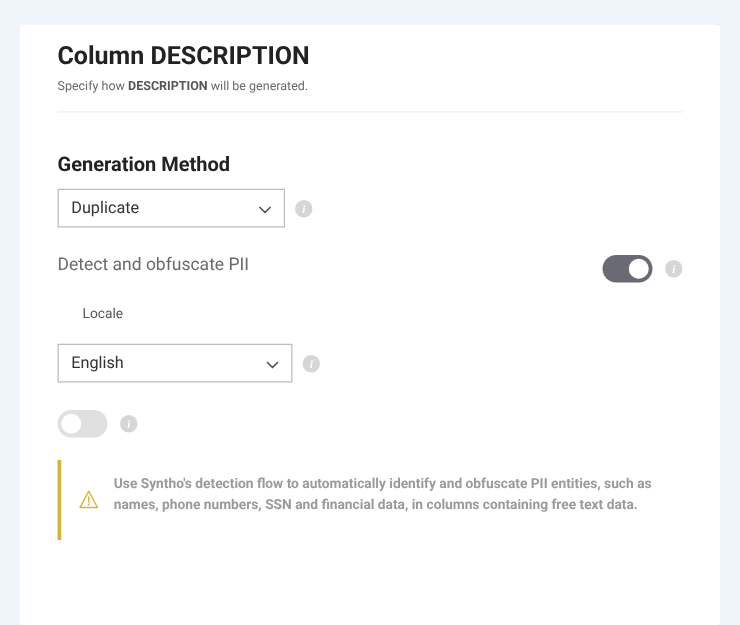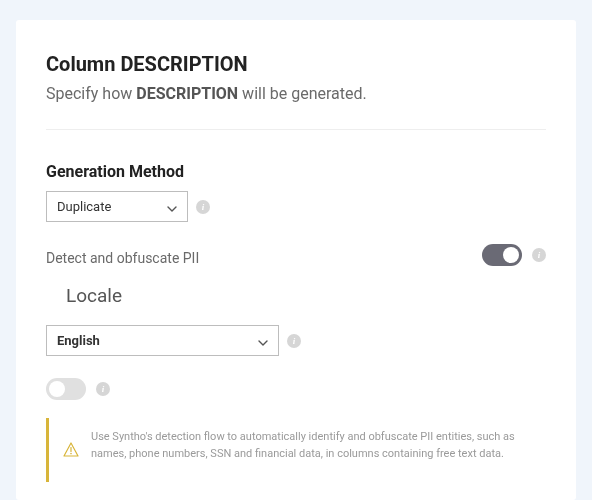--- a/index.html
+++ b/index.html
@@ -7,34 +7,34 @@
       font-family: -apple-system, BlinkMacSystemFont, "Segoe UI", Roboto, sans-serif;
       background: #f0f5fb;
       width: 592px;
       height: 500px;
       overflow: hidden;
       padding: 20px 16px 0 16px;
     }
     .card {
       background: #fff;
       border-radius: 3px;
-      padding: 32px 30px 0 30px;
+      padding: 12px 30px 0 30px;
       height: 100%;
       overflow: hidden;
     }
     .title {
       font-size: 20px;
       font-weight: 700;
       color: #222;
       margin-bottom: 8px;
     }
     .subtitle {
-      font-size: 16px;
+      font-size: 10px;
       color: #6a6a6a;
-      margin-bottom: 26px;
+      margin-bottom: 14px;
     }
     .subtitle b { color: #555; font-weight: 700; }
     .divider {
       border: none;
       border-top: 1px solid #eee;
       margin-bottom: 22px;
     }
     .section-heading {
       font-size: 16px;
       font-weight: 700;
@@ -58,22 +58,22 @@
       display: flex;
       align-items: center;
       justify-content: space-between;
       border: 1px solid #bdbdbd;
       padding: 7px 10px;
       font-size: 13px;
       color: #333;
       background: #fff;
       cursor: pointer;
     }
-    .select.small { width: 142px; }
-    .select.medium { width: 233px; font-weight: bold; }
+    .select.small { width: 182px; }
+    .select.medium { width: 188px; }
     .chevron {
       width: 10px;
       height: 10px;
       display: inline-block;
     }
     .info-icon {
       width: 14px;
       height: 14px;
       border-radius: 50%;
       background: #d6d6d6;
@@ -81,21 +81,21 @@
       display: inline-flex;
       align-items: center;
       justify-content: center;
       font-size: 9px;
       font-weight: 700;
       font-style: italic;
       font-family: Georgia, serif;
     }
     .toggle-row {
       display: flex;
-      align-items: flex-end;
+      align-items: flex-start;
       justify-content: space-between;
       margin-bottom: 18px;
       gap: 24px;
     }
     .toggle-label {
       font-size: 14px;
       color: #6a6a6a;
     }
     .toggle-wrap {
       display: flex;
@@ -115,32 +115,33 @@
       position: absolute;
       width: 16px;
       height: 16px;
       border-radius: 50%;
       background: #fff;
       top: 3px;
     }
     .toggle.on .knob { right: 3px; }
     .toggle.off .knob { left: 3px; }
     .sub-label {
-      font-size: 19px;
+      font-size: 11px;
       color: #555;
       margin-left: 20px;
       margin-bottom: 18px;
     }
     .notice {
       border-left: 3px solid #d8b53a;
       padding: 10px 14px;
       display: flex;
       gap: 12px;
       align-items: flex-start;
       margin-top: 6px;
+      font-weight: bold;
     }
     .warning-icon {
       flex-shrink: 0;
       margin-top: 14px;
     }
     .notice-text {
       font-size: 11px;
       color: #9a9a9a;
       line-height: 1.55;
     }

